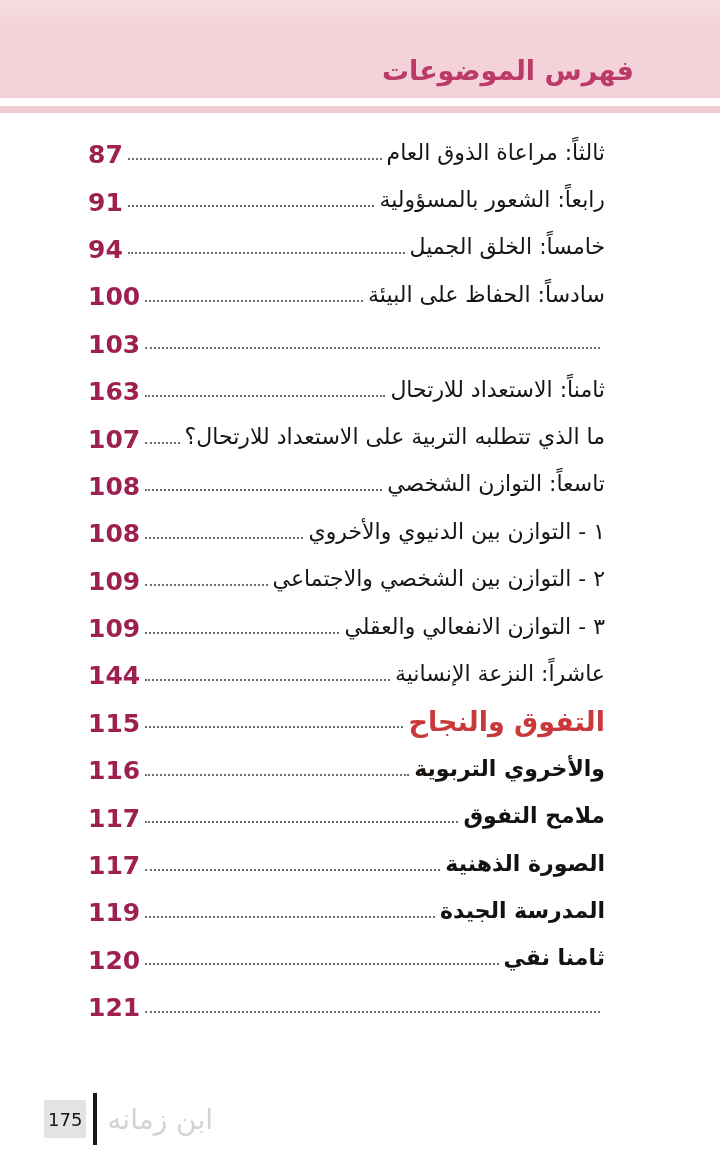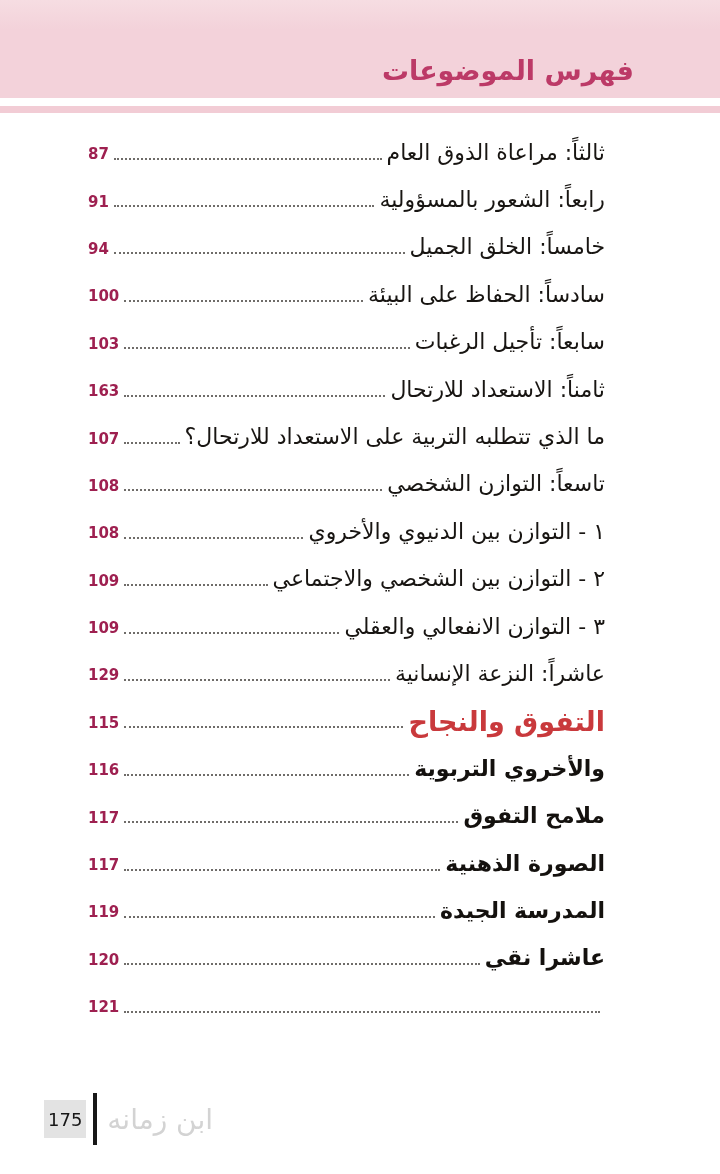--- a/index.html
+++ b/index.html
@@ -53,21 +53,21 @@
   }
   .toc-dots {
     flex:1;
     min-width:10px;
     height:0;
     border-bottom:2.5px dotted #6f6c69;
     margin:0 5px;
     transform:translateY(4px);
   }
   .toc-num {
-    font-size:15px;
+    font-size:25px;
     font-weight:bold;
     color:#9e2050;
     direction:ltr;
     line-height:1;
     white-space:nowrap;
   }
   .style-bold .toc-title { font-weight:bold; color:#14110e; }
   .style-red-heading .toc-title { font-weight:bold; color:#c9393c; font-size:27px; }
 
   
@@ -122,21 +122,20 @@
     <span class="toc-title">خامساً: الخلق الجميل</span>
     <span class="toc-dots"></span>
     <span class="toc-num">94</span>
   </div>
     <div class="toc-row style-normal">
     <span class="toc-title">سادساً: الحفاظ على البيئة</span>
     <span class="toc-dots"></span>
     <span class="toc-num">100</span>
   </div>
     <div class="toc-row style-normal">
-    <span class="toc-title">سابعاً: تأجيل الرغبات</span>
     <span class="toc-dots"></span>
     <span class="toc-num">103</span>
   </div>
     <div class="toc-row style-normal">
     <span class="toc-title">ثامناً: الاستعداد للارتحال</span>
     <span class="toc-dots"></span>
     <span class="toc-num">163</span>
   </div>
     <div class="toc-row style-normal">
     <span class="toc-title">ما الذي تتطلبه التربية على الاستعداد للارتحال؟</span>
@@ -159,21 +158,21 @@
     <span class="toc-num">109</span>
   </div>
     <div class="toc-row style-normal">
     <span class="toc-title">٣ - التوازن الانفعالي والعقلي</span>
     <span class="toc-dots"></span>
     <span class="toc-num">109</span>
   </div>
     <div class="toc-row style-normal">
     <span class="toc-title">عاشراً: النزعة الإنسانية</span>
     <span class="toc-dots"></span>
-    <span class="toc-num">129</span>
+    <span class="toc-num">144</span>
   </div>
     <div class="toc-row style-red-heading">
     <span class="toc-title">التفوق والنجاح</span>
     <span class="toc-dots"></span>
     <span class="toc-num">115</span>
   </div>
     <div class="toc-row style-bold">
     <span class="toc-title">والأخروي التربوية</span>
     <span class="toc-dots"></span>
     <span class="toc-num">116</span>
@@ -187,21 +186,21 @@
     <span class="toc-title">الصورة الذهنية</span>
     <span class="toc-dots"></span>
     <span class="toc-num">117</span>
   </div>
     <div class="toc-row style-bold">
     <span class="toc-title">المدرسة الجيدة</span>
     <span class="toc-dots"></span>
     <span class="toc-num">119</span>
   </div>
     <div class="toc-row style-bold">
-    <span class="toc-title">عاشرا نقي</span>
+    <span class="toc-title">ثامنا نقي</span>
     <span class="toc-dots"></span>
     <span class="toc-num">120</span>
   </div>
     <div class="toc-row style-bold">
     <span class="toc-dots"></span>
     <span class="toc-num">121</span>
   </div>
   </div>
 
 <div class="footer">

